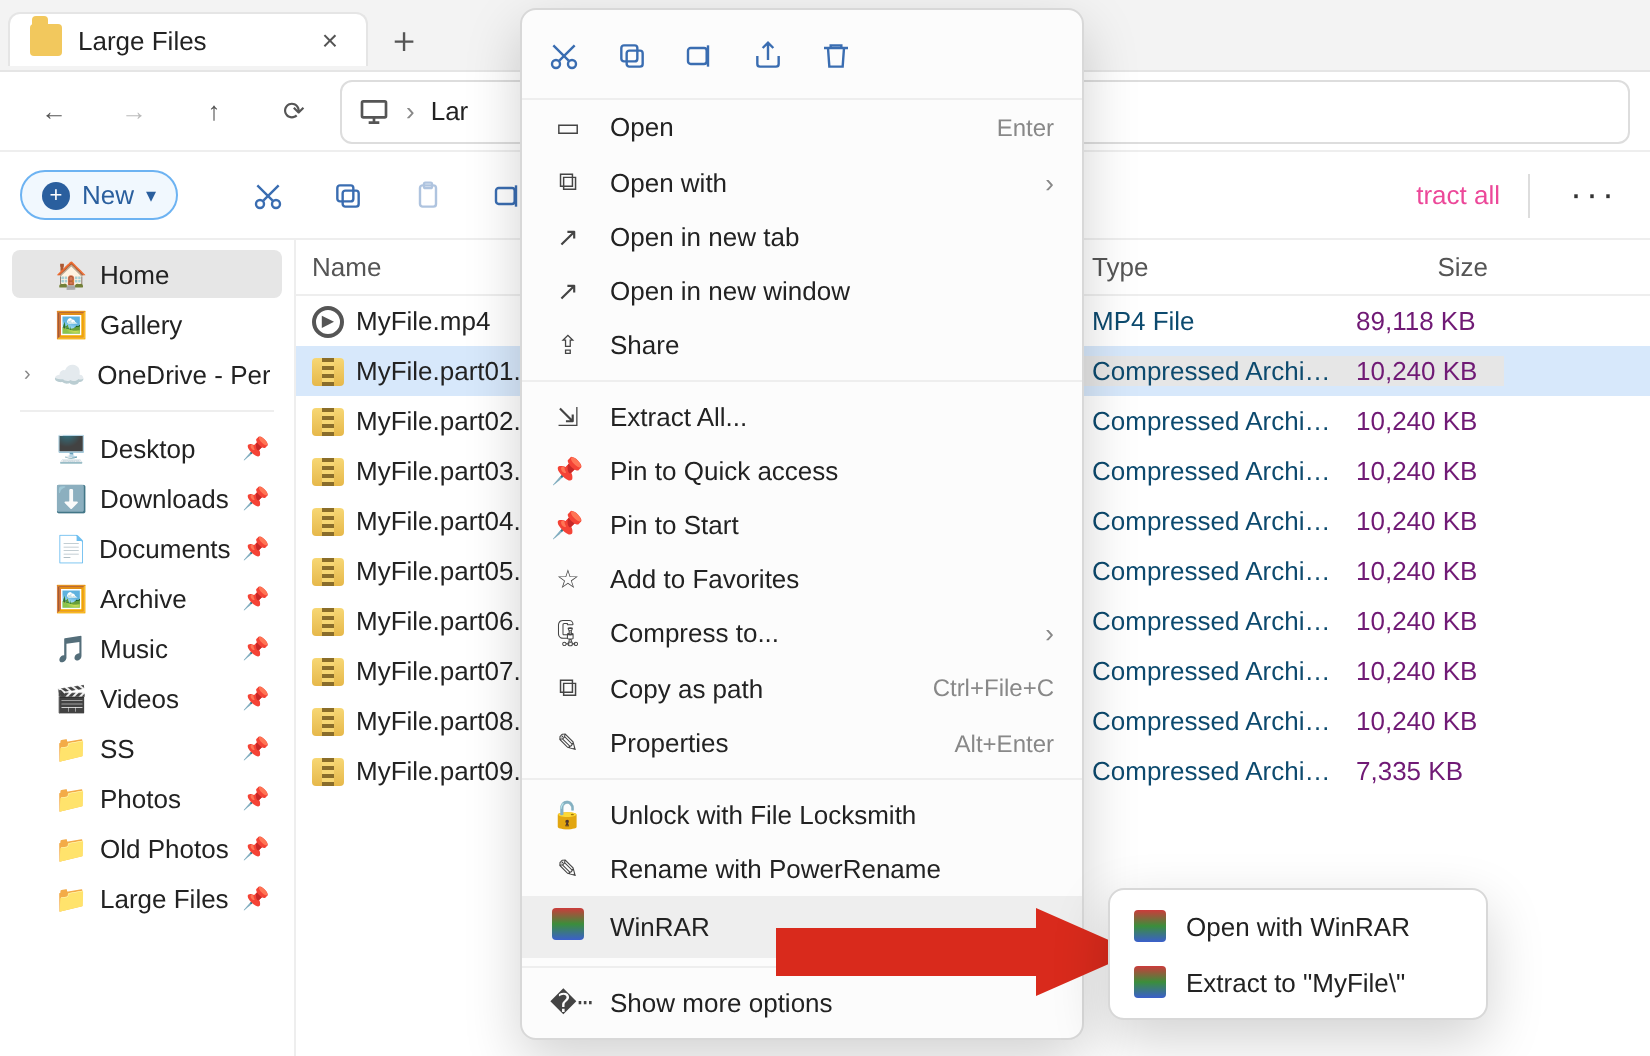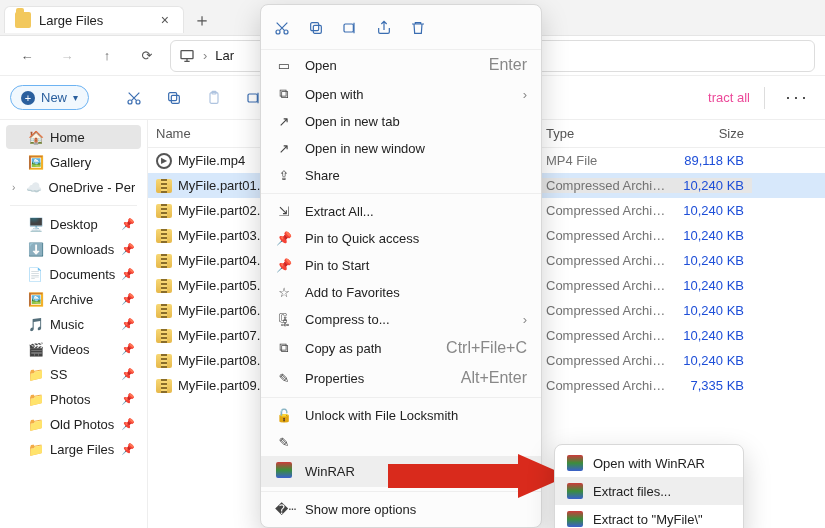--- a/index.html
+++ b/index.html
@@ -42,34 +42,34 @@
 .colhead { display: flex; align-items: center; height: 28px; border-bottom: 1px solid #eee; color: #555; }
 .colhead > div { padding: 0 8px; }
 .cname { width: 390px; }
 .ctype { width: 140px; }
 .csize { width: 74px; text-align: right; }
 
 .files { }
 .frow { display: flex; align-items: center; height: 25px; }
 .frow.sel { background: #d7e8fb; }
 .fname { width: 390px; display:flex; align-items:center; gap:6px; padding-left:8px; }
-.ftype { width: 140px; padding:0 8px; color:#737373; white-space:nowrap; overflow:hidden; text-overflow:ellipsis;}
-.fsize { width: 74px; text-align: right; padding-right:8px; color:#1d4ed8; }
+.ftype { width: 140px; padding:0 8px; color:#0c4a6e; white-space:nowrap; overflow:hidden; text-overflow:ellipsis;}
+.fsize { width: 74px; text-align: left; padding-right:8px; color:#701a75; }
 .farc { width:16px; height:14px; background: linear-gradient(#f7d774,#e6b84a); border-radius:2px; position:relative;}
 .farc::after{content:"";position:absolute;left:5px;top:0;width:6px;height:100%;background:repeating-linear-gradient(#8a6d2a 0 2px,#f7d774 2px 4px);}
 .fvid { width:16px;height:16px;border-radius:50%;border:2px solid #555;display:flex;align-items:center;justify-content:center;font-size:8px;color:#555;}
 
 
 .ctxmenu { position: absolute; top: 4px; left: 260px; width: 282px; background: #fcfcfc; border: 1px solid #d8d8d8; border-radius: 8px; box-shadow: 0 10px 28px rgba(0,0,0,.18); padding: 4px 0; z-index: 50;}
 .ctxtop { display:flex; gap: 4px; padding: 4px 6px 6px; border-bottom: 1px solid #eee;}
 .ctxtop .iconbtn { color: #3a6db1; }
 .crow { display:flex; align-items:center; gap:12px; padding: 6px 14px; color:#222; position:relative;}
 .crow:hover, .crow.hover { background:#eee; }
 .crow .cicon { width:18px; text-align:center; color:#444; }
-.crow .hint { margin-left:auto; color:#888; font-size:16px;}
+.crow .hint { margin-left:auto; color:#888; font-size:12px;}
 .crow .sub { margin-left:auto; color:#888; }
 .csep { border:none; border-top:1px solid #eee; margin:4px 0; }
 .raricon{width:16px;height:16px;background:linear-gradient(#cc3b3b,#3b8e3b,#3b5fcc);border-radius:2px;display:inline-block;}
 
 
 .submenu { position: absolute; top: 444px; left: 554px; width: 190px; background: #fff; border: 1px solid #d8d8d8; border-radius: 8px; box-shadow: 0 10px 28px rgba(0,0,0,.18); padding: 4px 0; z-index: 60;}
 .subrow { display:flex; align-items:center; gap:10px; padding:6px 12px; }
 .subrow.hover{background:#eee;}
 
 
@@ -403,42 +403,39 @@
       <span>Properties</span>
       <span class="hint">Alt+Enter</span>
     </div>
   <hr class="csep">
   <div class="crow">
       <span class="cicon">🔓</span>
       <span>Unlock with File Locksmith</span>
     </div>
   <div class="crow">
       <span class="cicon">✎</span>
+      <span>Rename with PowerRename</span>
     </div>
   <div class="crow hover">
       <span class="cicon"><span class="raricon"></span></span>
       <span>WinRAR</span>
       <span class="sub">›</span>
     </div>
   <hr class="csep">
   <div class="crow">
       <span class="cicon">�ⵈ</span>
       <span>Show more options</span>
     </div>
 </div>
 
 <div class="submenu">
   <div class="subrow">
       <span class="raricon"></span>
       <span>Open with WinRAR</span>
     </div>
-  <div class="subrow hover">
-      <span class="raricon"></span>
-      <span>Extract files...</span>
-    </div>
   <div class="subrow">
       <span class="raricon"></span>
       <span>Extract to "MyFile\"</span>
     </div>
 </div>
 
 <svg class="arrow" viewBox="0 0 180 44">
   <polygon points="0,10 130,10 130,0 180,22 130,44 130,34 0,34" fill="#d92a1c"></polygon>
 </svg>
 

